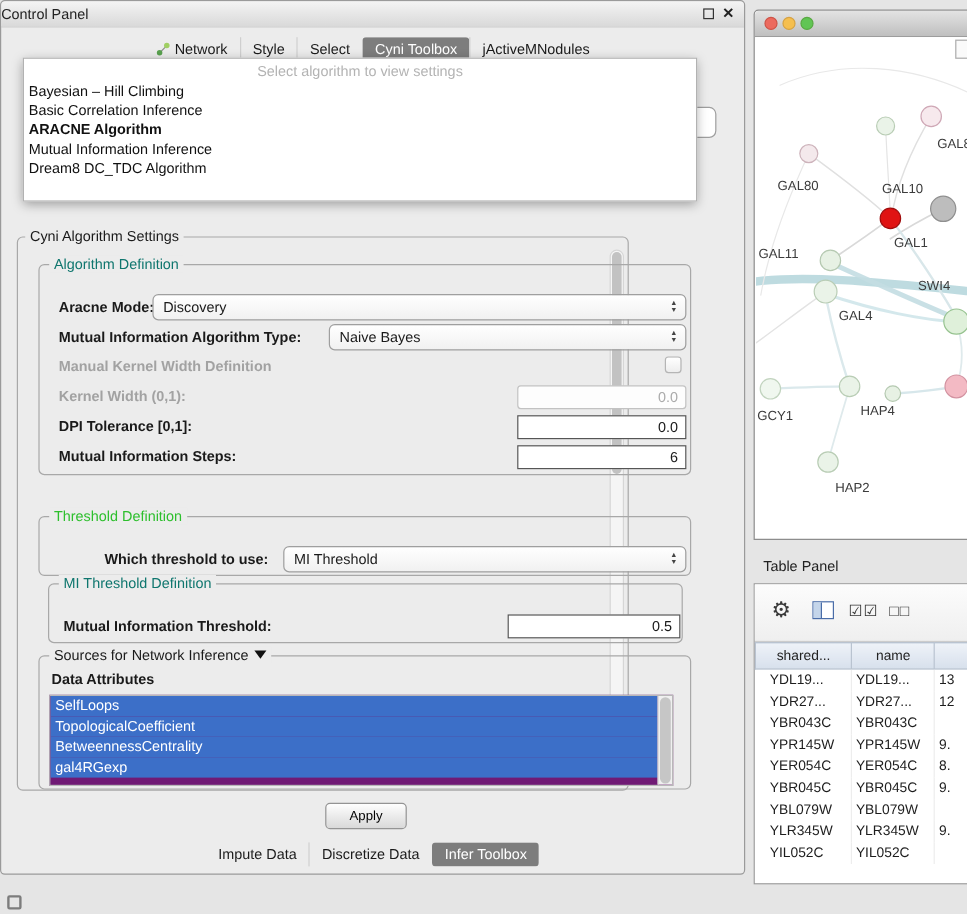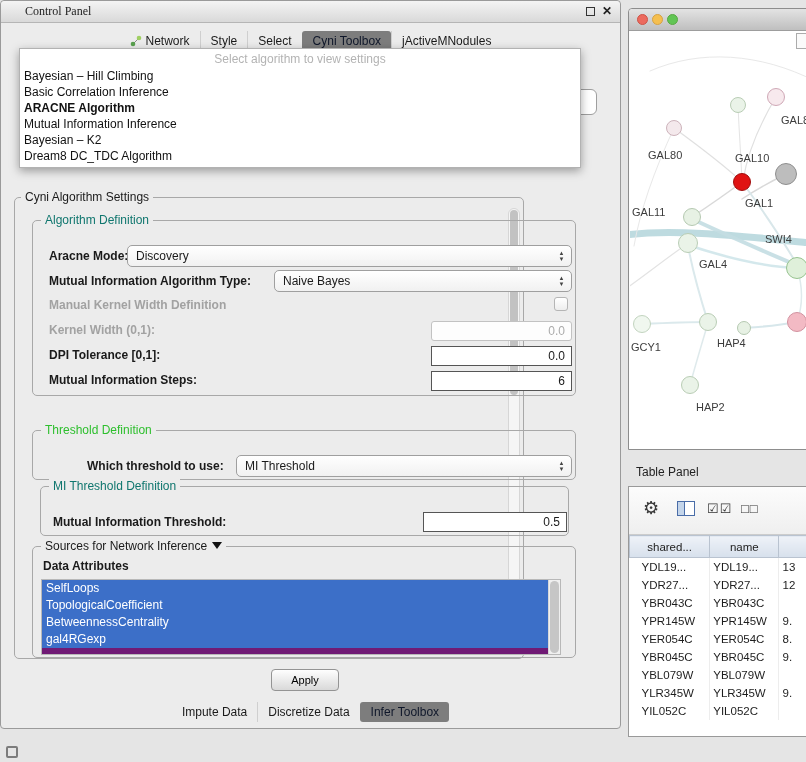--- a/index.html
+++ b/index.html
@@ -1,31 +1,31 @@
 <!DOCTYPE html>
 <html><head>
 <meta charset="utf-8">
 <style>
   * { margin:0; padding:0; box-sizing:border-box; }
   html,body { width:806px; height:762px; }
   body { font-family:"Liberation Sans", sans-serif; background:#e5e5e5; position:relative; overflow:hidden; font-size:12px; color:#1a1a1a; }
 
   
   .cpanel { position:absolute; left:0; top:8; width:621px; height:729px; background:#ececec; border:1px solid #9a9a9a; border-radius:4px; }
-  .titlebar { position:absolute; left:0; top:0; right:0; height:22px; background:linear-gradient(#f4f4f4,#d9d9d9); border-bottom:1px solid #b5b5b5; border-radius:4px 4px 0 0; display:flex; align-items:center; padding:0 24px;font-family:Liberation Serif, serif; }
+  .titlebar { position:absolute; left:0; top:0; right:0; height:22px; background:linear-gradient(#f4f4f4,#d9d9d9); border-bottom:1px solid #b5b5b5; border-radius:4px 4px 0 0; display:flex; align-items:center; padding:0 0; }
   .titlebar .t { font-size:12px; color:#222; }
   .winbtns { position:absolute; right:8px; top:4px; display:flex; gap:7px; align-items:center; }
   .floatbox { width:9px; height:9px; border:1.5px solid #333; background:transparent; }
   .closex { font-size:12px; font-weight:bold; color:#222; line-height:12px; }
 
   
   .tabbar { position:absolute; left:0; right:0; top:28px; height:24px; display:flex; justify-content:center; align-items:center; }
   .tab { padding:3px 10px; display:flex; align-items:center; gap:4px; border-left:1px solid #cfcfcf; cursor:default; white-space:nowrap; }
   .tab:first-child { border-left:none; }
-  .tab.sel { background:#7d7d7d; color:#0f172a; border-radius:3px; border-left-color:transparent; }
+  .tab.sel { background:#7d7d7d; color:#ffffff; border-radius:3px; border-left-color:transparent; }
   .net-ico { display:inline-flex; }
 
   
   .dd { position:absolute; left:18px; top:47px; width:562px; height:120px; background:#ffffff; border:1px solid #b2b2b2; box-shadow:0 3px 9px rgba(0,0,0,.35); z-index:20; padding-top:2px; }
   .dd .ph { height:17px; line-height:17px; text-align:center; color:#b3b3b3; }
   .dd .it { height:16px; line-height:16px; padding-left:4px; color:#111; }
   .dd .it.sel { font-weight:bold; }
 
   .frag-combo { position:absolute; left:556px; top:88px; width:40px; height:26px; background:#fff; border:1px solid #9f9f9f; border-radius:6px; z-index:5; }
 
@@ -127,21 +127,20 @@
     </div>
 
   <div class="frag-combo"></div>
 
   <div class="dd" id="algo-dd">
     <div class="ph">Select algorithm to view settings</div>
   <div class="it">Bayesian – Hill Climbing</div>
       <div class="it">Basic Correlation Inference</div>
       <div class="it sel">ARACNE Algorithm</div>
       <div class="it">Mutual Information Inference</div>
-      <div class="it">Bayesian – K2</div>
       <div class="it">Dream8 DC_TDC Algorithm</div>
     </div>
 
   <div class="group" style="left:13px; top:196px; width:510px; height:462px;">
     <span class="legend" style="left:6px;">Cyni Algorithm Settings</span>
 
     <div class="vscroll" style="right:3px; top:10px; width:12px; height:440px;">
       <div class="thumb" style="top:1px; height:185px;"></div>
     </div>
 

